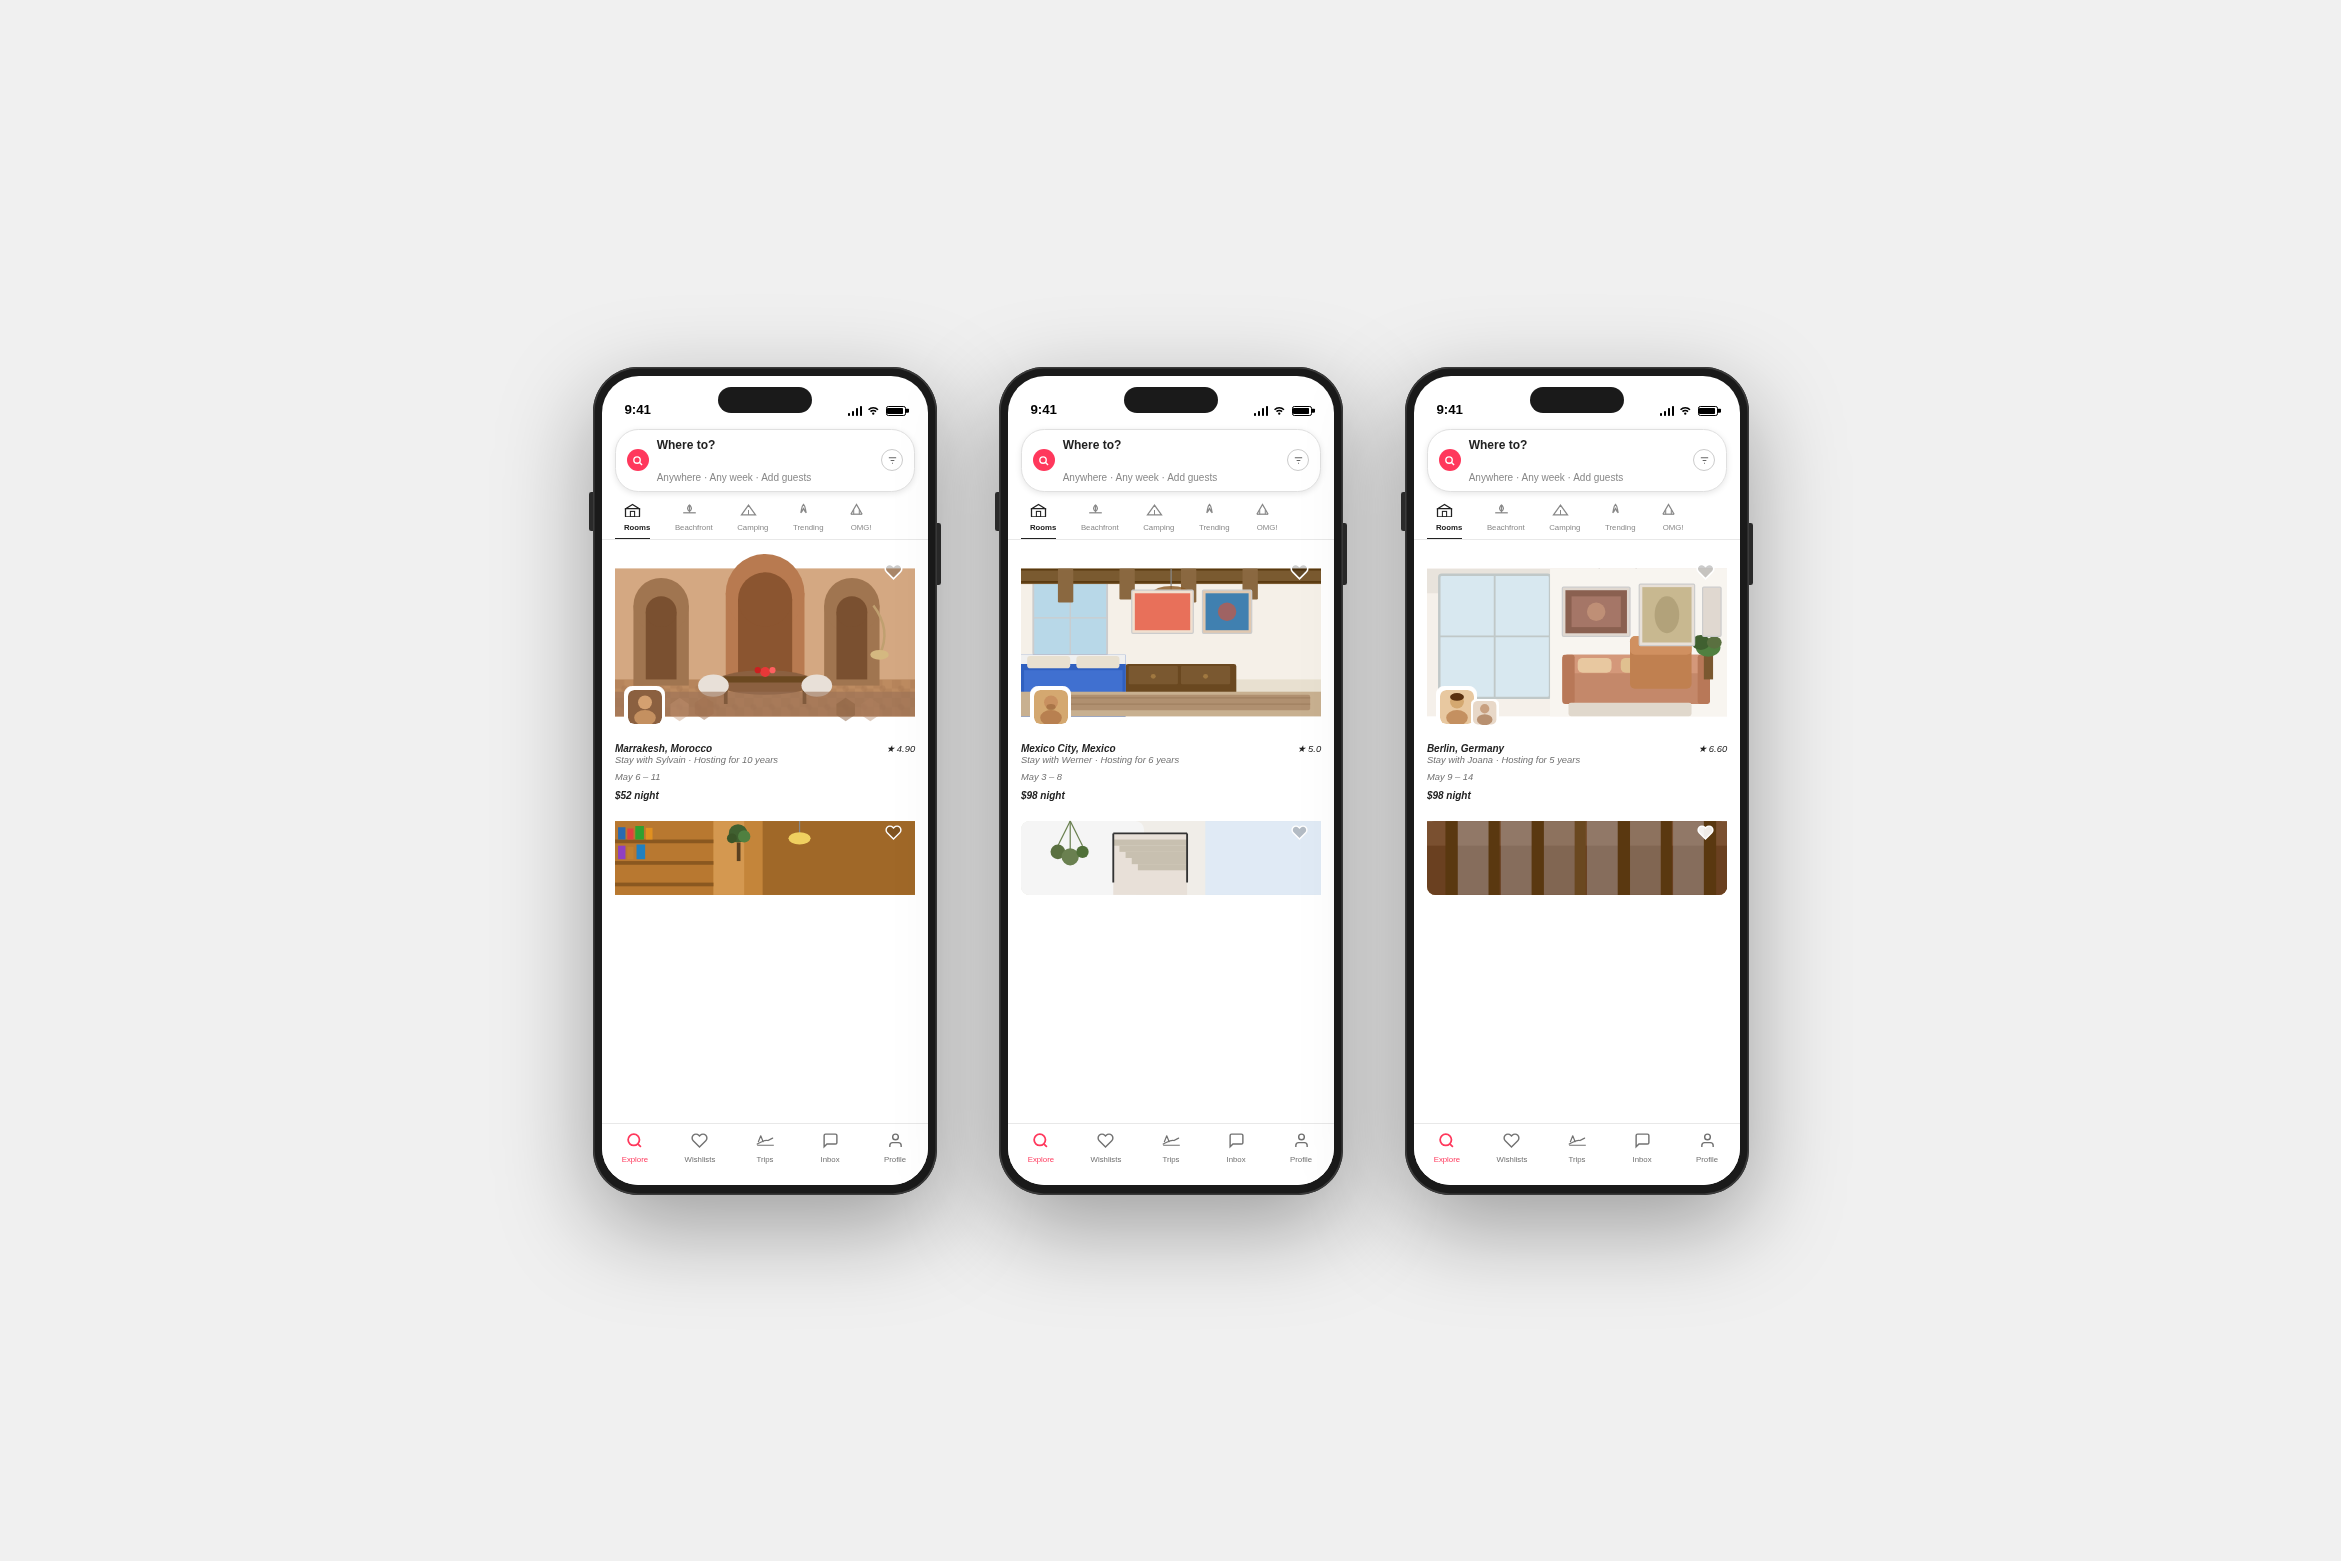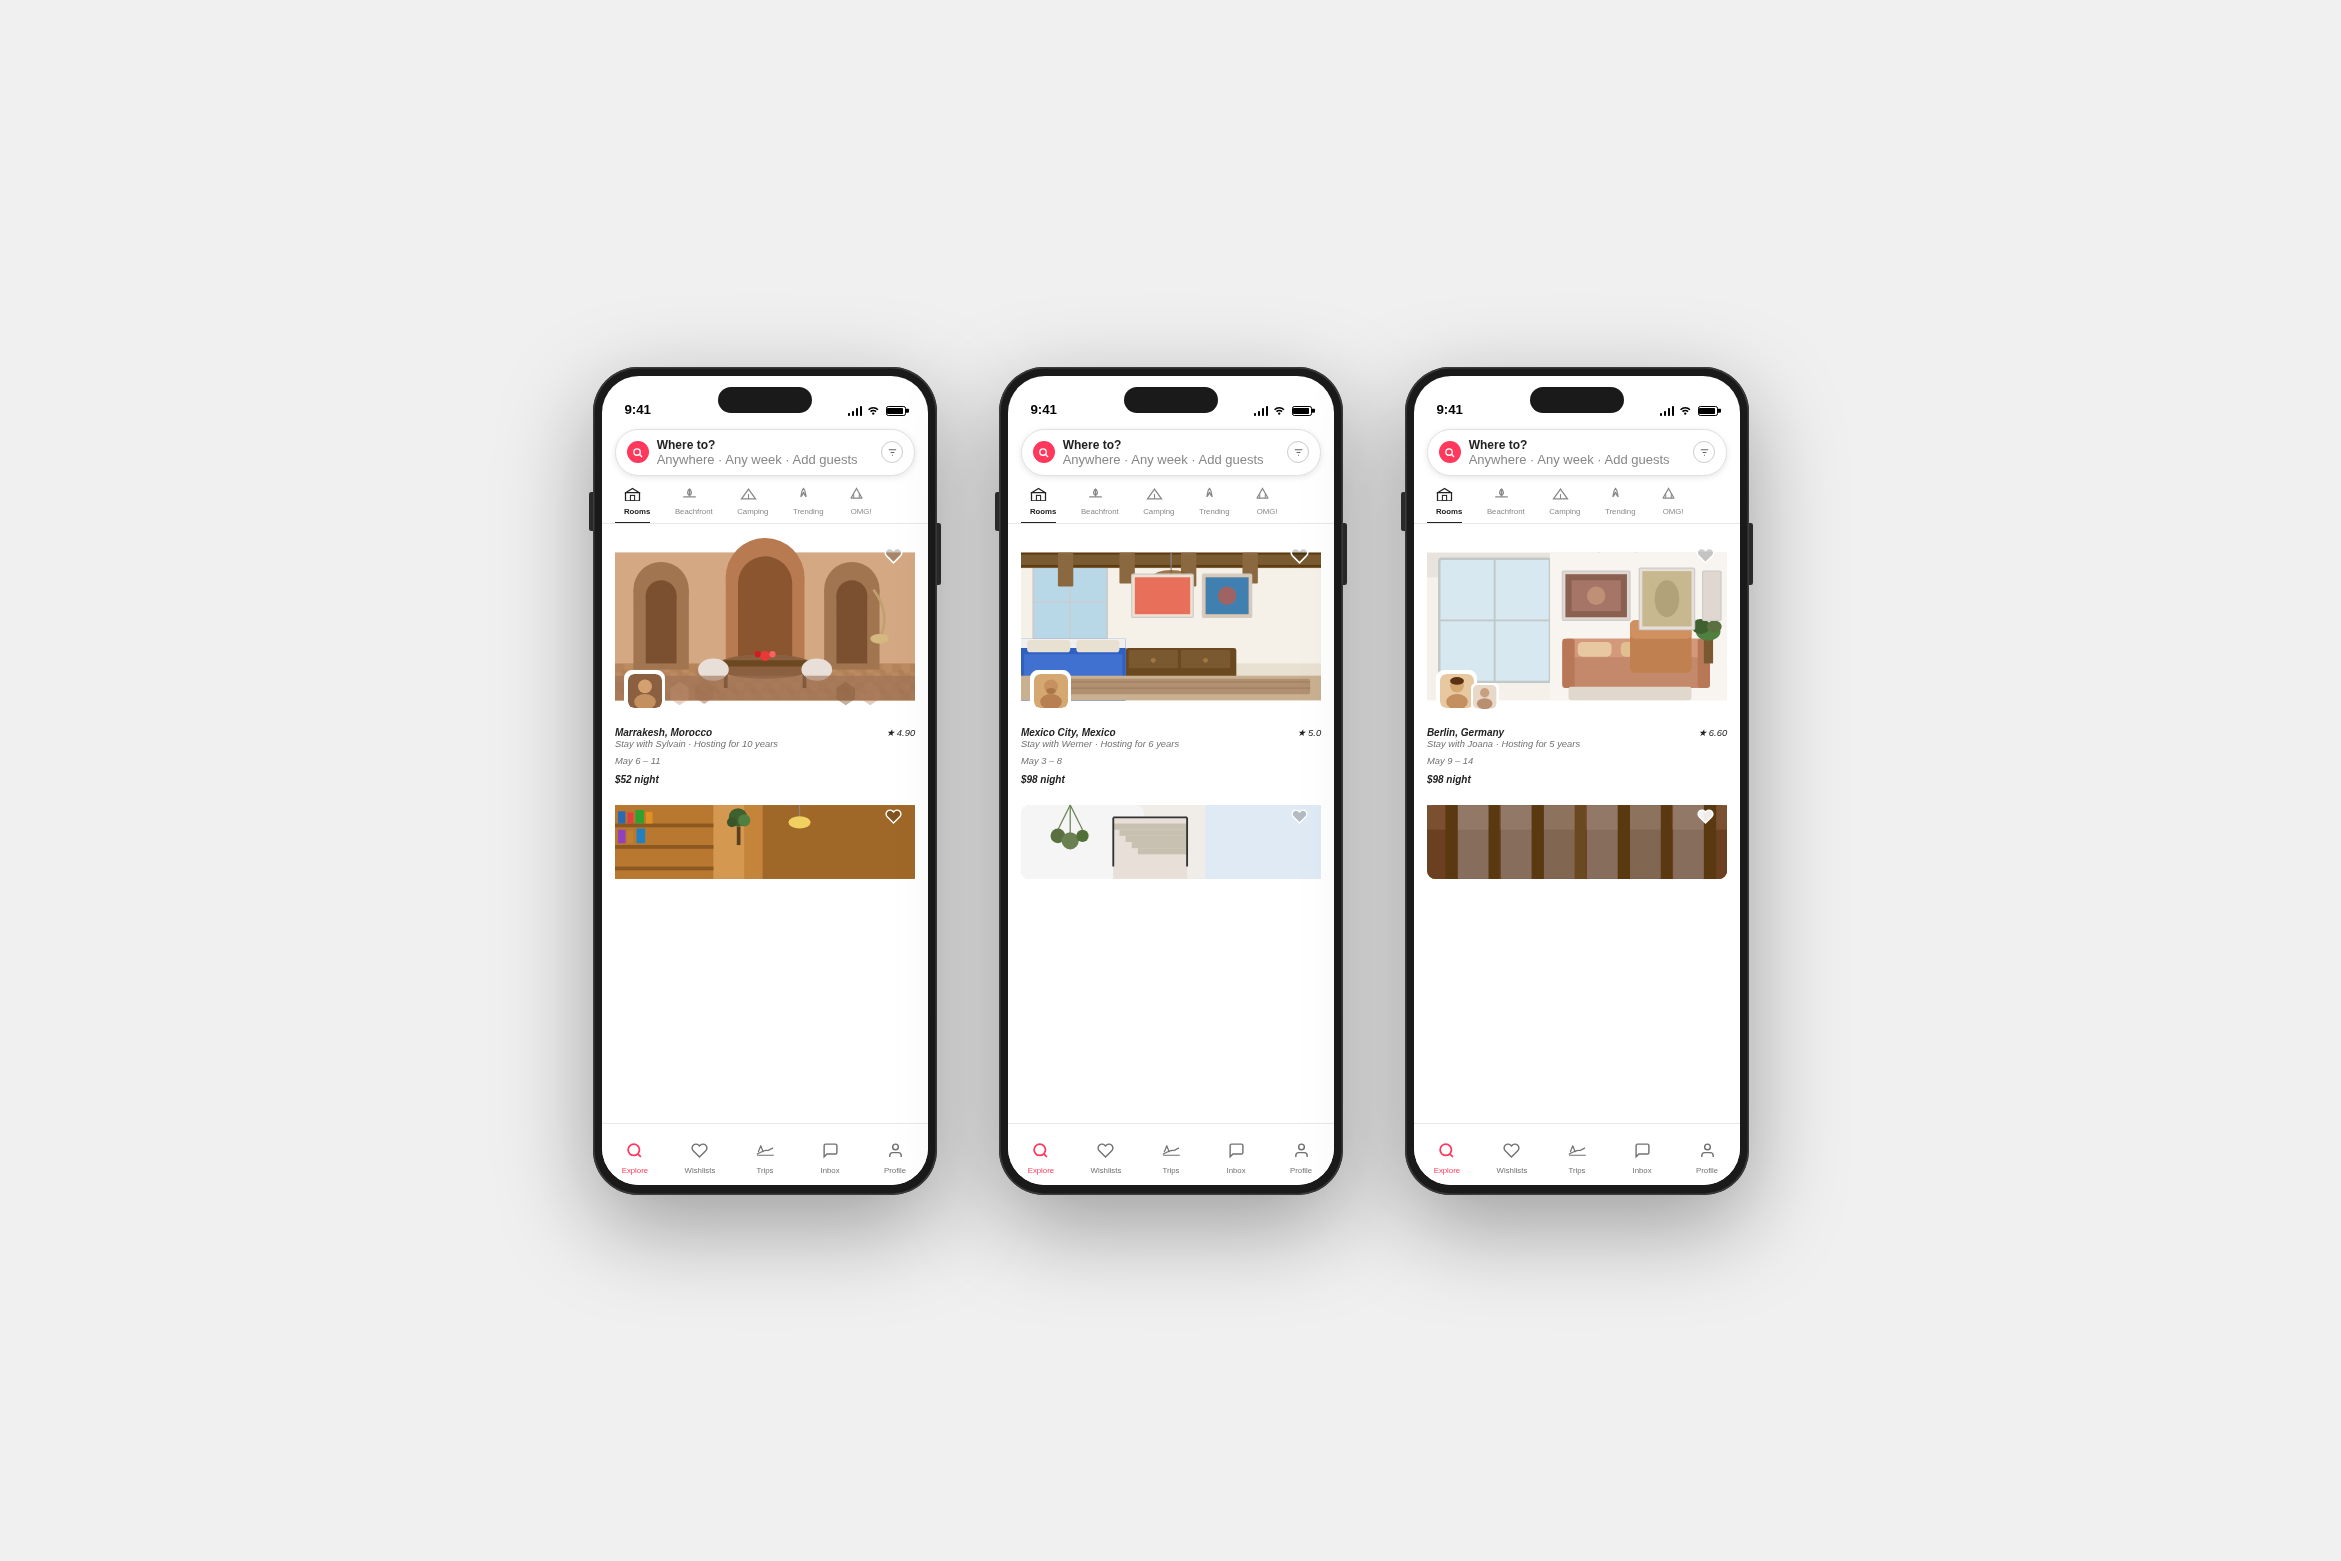--- a/index.html
+++ b/index.html
@@ -160,22 +160,23 @@
     }
     .search-bar-text {
       flex: 1;
     }
     .search-bar-title {
       font-size: 12px;
       font-weight: 600;
       color: #222;
     }
     .search-bar-subtitle {
-      font-size: 13px;
+      font-size: 10px;
       color: #888;
+      margin-top: 20px;
     }
     .search-icon-circle {
       width: 22px;
       height: 22px;
       background: #ff385c;
       border-radius: 50%;
       display: flex;
       align-items: center;
       justify-content: center;
       color: white;
@@ -336,21 +337,21 @@
     
     .bottom-nav {
       position: absolute;
       bottom: 0;
       left: 0;
       right: 0;
       height: 62px;
       background: #fff;
       border-top: 0.8px solid #e8e8e8;
       display: flex;
-      align-items: center;
+      align-items: flex-start;
       padding-top: 7.8px;
     }
     .nav-item {
       flex: 1;
       display: flex;
       flex-direction: column;
       align-items: center;
       gap: 2.3px;
       cursor: pointer;
     }

